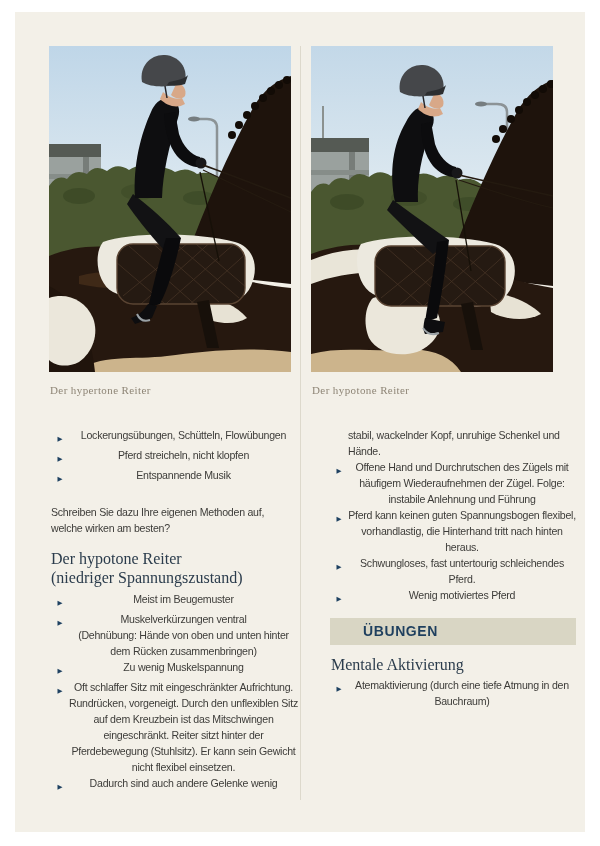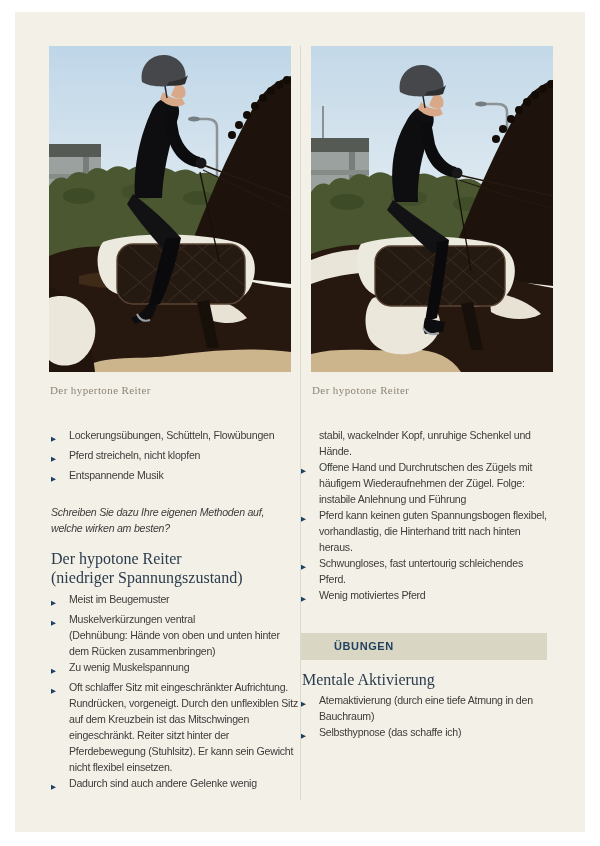--- a/index.html
+++ b/index.html
@@ -20,34 +20,34 @@
     font-family:"Liberation Serif", serif;font-size:11px;color:#8e8576;letter-spacing:.4px;
   }
   .caption.c-left{left:35px;}
   .caption.c-right{left:297px;}
   .divider{position:absolute;left:285px;top:34px;width:1px;height:754px;background:#ddd9cc;}
   .col{
     position:absolute;top:415px;font-size:10.6px;line-height:16px;color:#3d3c39;
     letter-spacing:-0.25px;
   }
   .col.col-left{left:36px;width:247px;}
-  .col.col-right{left:286px;width:246px;}
-  ul.blist{list-style:none;margin:0;padding:0;}
+  .col.col-right{left:315px;width:246px;}
+  ul.blist{list-style:none;margin:0;padding:0;text-align:center;}
   ul.blist li{display:flex;}
   .bm{width:18px;flex:none;font-size:6.5px;color:#1e4161;padding-top:4px;letter-spacing:0;}
   .bt{white-space:pre-line;flex:1;}
-  .para{margin:17px 0 0 0;font-style:italic;}
+  .para{margin:17px 0 0 0;}
   h2.shead{
     font-family:"Liberation Serif", serif;font-weight:normal;font-size:16px;line-height:19px;
     color:#2b3c4c;margin:13px 0 4px 0;letter-spacing:0;
   }
   h2.shead.m2{margin:10px 0 3px 1px;}
   .cont{margin:0 0 0 18px;}
   .banner{
-    margin-top:26px;background:#d9d6c4;color:#1e3f5e;font-weight:bold;font-size:11px;
+    margin-top:11px;background:#d9d6c4;color:#1e3f5e;font-weight:bold;font-size:14px;
     letter-spacing:.6px;padding:5px 0 6px 33px;
   }
   .footer{
     position:absolute;left:36px;right:27px;top:836px;display:flex;justify-content:space-between;
     font-size:10px;color:#8e8578;letter-spacing:.2px;flex-direction:column;
   }
 </style>
 </head>
 <body>
 
@@ -295,24 +295,20 @@
       <span>ÜBUNGEN</span>
     </div>
     <h2 class="shead m2">Mentale Aktivierung</h2>
     <ul class="blist">
 
         <li>
           <span class="bm">▶</span>
           <span class="bt">Atemaktivierung  (durch eine tiefe Atmung in den Bauchraum)</span>
         </li>
 
-        <li>
-          <span class="bm">▶</span>
-          <span class="bt">Selbsthypnose (das schaffe ich)</span>
-        </li>
       </ul>
   </div>
 
   <div class="footer">
     <span>Tonus-Regulation</span>
     <span>111</span>
   </div>
 
 </div>
 

